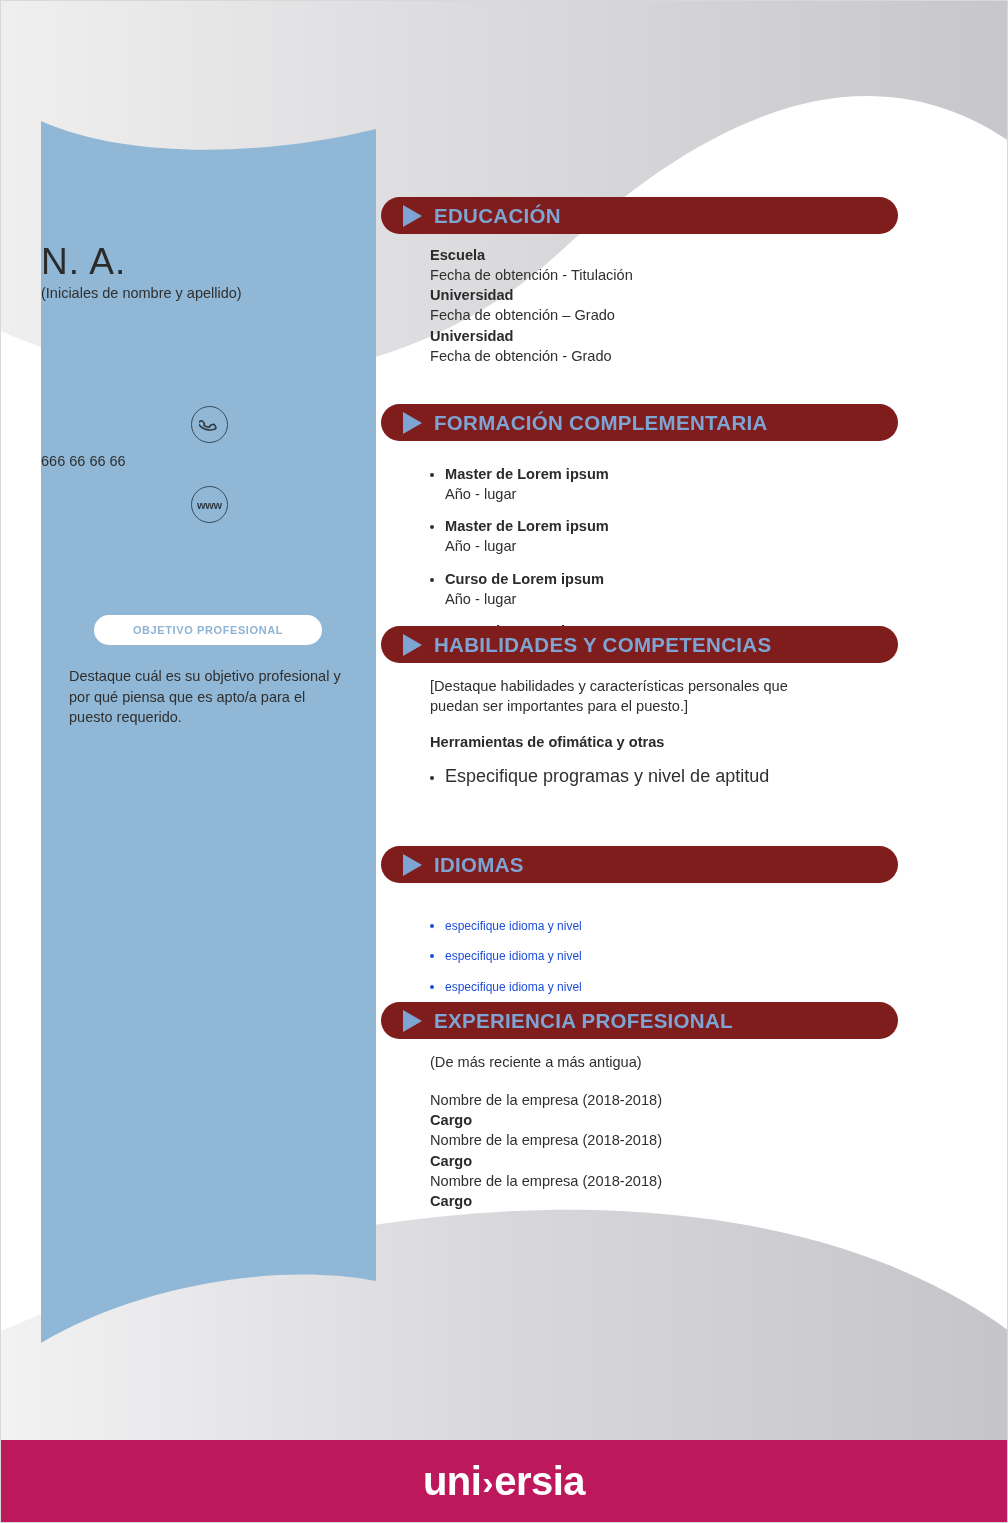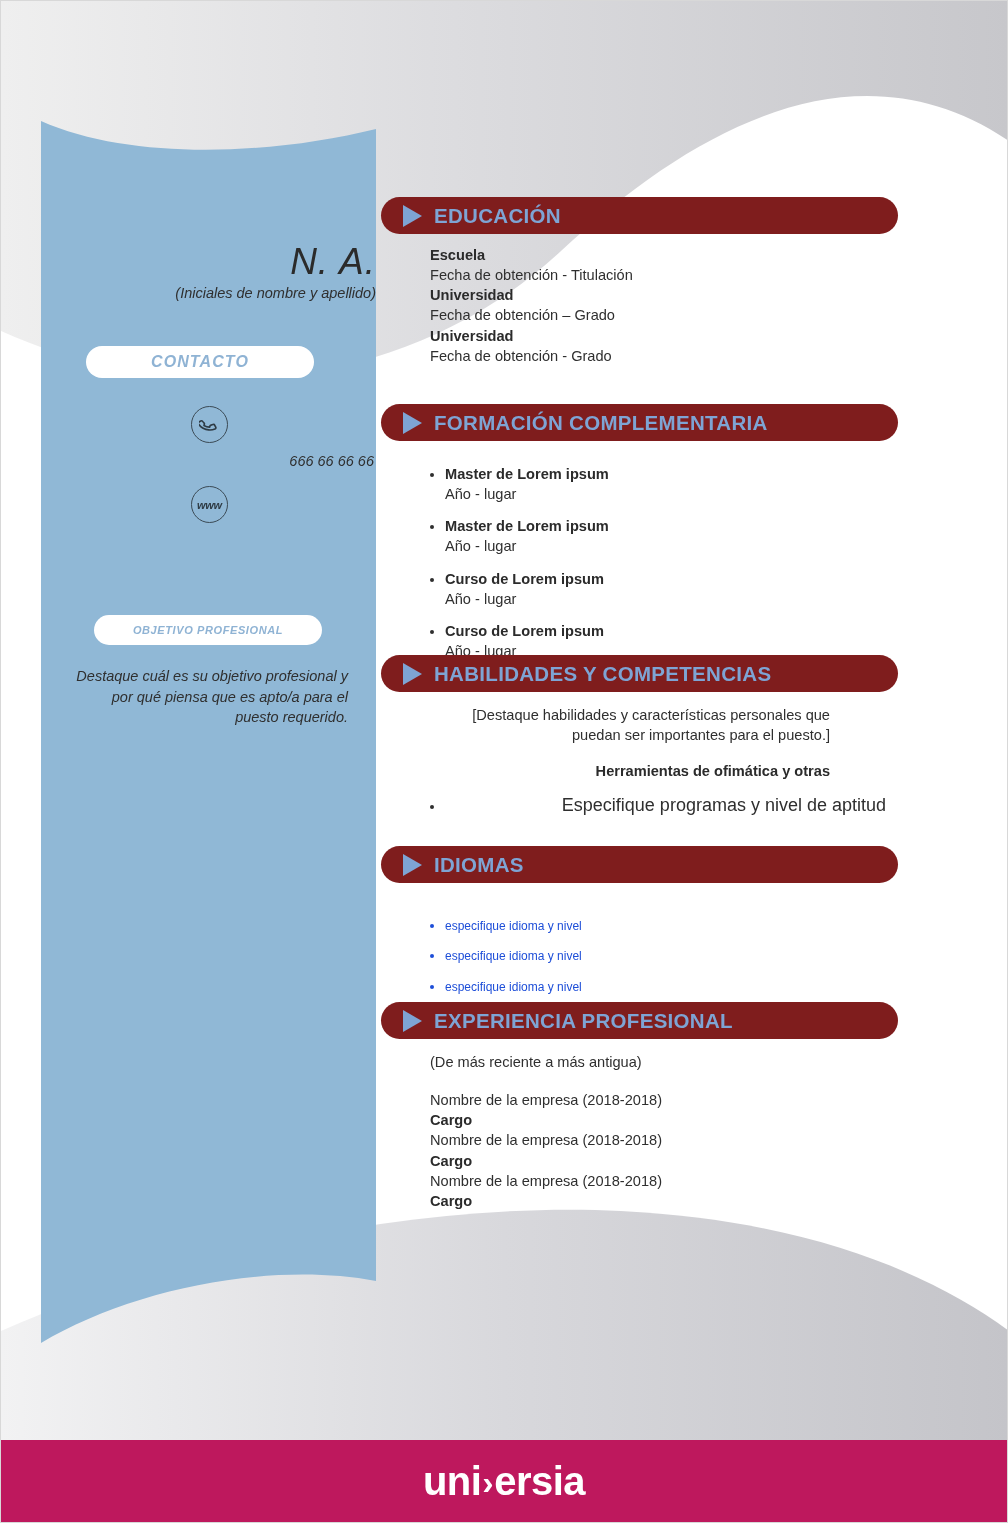--- a/index.html
+++ b/index.html
@@ -25,22 +25,21 @@
   
   .sidebar{
     position:absolute;
     left:40px;top:120px;
     width:335px;height:1222px;
     z-index:3;
   }
   .sidebar-inner{
     position:absolute;inset:0;
     color:#23313a;
-    text-align:right;
-    font-style:italic;
+    text-align:left;
   }
 
   .initials{
     position:absolute;left:0;right:0;top:120px;
     font-size:37px;font-weight:400;letter-spacing:1px;
     color:#2b2b2b;
   }
   .initials-sub{
     position:absolute;left:0;right:0;top:164px;
     font-size:14.5px;color:#2f2f2f;
@@ -152,23 +151,20 @@
 
   <div class="sidebar">
     <svg width="335" height="1222" viewBox="0 0 335 1222" style="position:absolute;inset:0;">
       <path d="M0,0 C90,40 230,34 335,8 L335,1160 C230,1140 90,1168 0,1222 Z" fill="#90b8d6"></path>
     </svg>
 
     <div class="sidebar-inner">
       <div class="initials">N. A.</div>
       <div class="initials-sub">(Iniciales de nombre y apellido)</div>
 
-      <div class="pill pill-contacto">
-        <span>CONTACTO</span>
-      </div>
 
       <div class="icon-circle icon-phone">
         <svg width="21" height="21" viewBox="0 0 24 24" fill="none" stroke="#2e3b45" stroke-width="1.9" stroke-linecap="round" stroke-linejoin="round">
           <path transform="rotate(-28 12 12)" d="M16.9 15.6v2.3a1.6 1.6 0 0 1-1.75 1.6 15.6 15.6 0 0 1-6.8-2.43 15.4 15.4 0 0 1-4.73-4.73A15.6 15.6 0 0 1 1.2 5.5 1.6 1.6 0 0 1 2.8 3.75h2.3a1.6 1.6 0 0 1 1.6 1.38c.1.77.29 1.52.55 2.24a1.6 1.6 0 0 1-.36 1.69l-.98.97a12.8 12.8 0 0 0 4.73 4.73l.97-.98a1.6 1.6 0 0 1 1.69-.36c.72.27 1.47.45 2.24.55a1.6 1.6 0 0 1 1.38 1.63z"></path>
         </svg>
       </div>
 
       <div class="phone-num">666 66 66 66</div>
 
       <div class="icon-circle icon-www">
@@ -220,21 +216,21 @@
             <div class="sub">Año - lugar</div>
           </li>
           <li>
             <span class="b">Curso de Lorem ipsum</span>
             <div class="sub">Año - lugar</div>
           </li>
         </ul>
       </div>
     </div>
 
-    <div style="position:absolute;top:654px;left:0;text-align:right;">
+    <div style="position:absolute;top:625px;left:0;">
       <div class="sec-head">
         <div class="tri"></div>
         <div class="sec-title">HABILIDADES Y COMPETENCIAS</div>
       </div>
       <div class="sec-body" style="padding-top:13px;width:400px;">
         <div>[Destaque habilidades y características personales que puedan ser importantes para el puesto.]</div>
         <div style="height:16px;"></div>
         <div class="b">Herramientas de ofimática y otras</div>
       </div>
       <ul class="bl" style="font-size:18px;line-height:1.38;color:#2f2f2f;">

